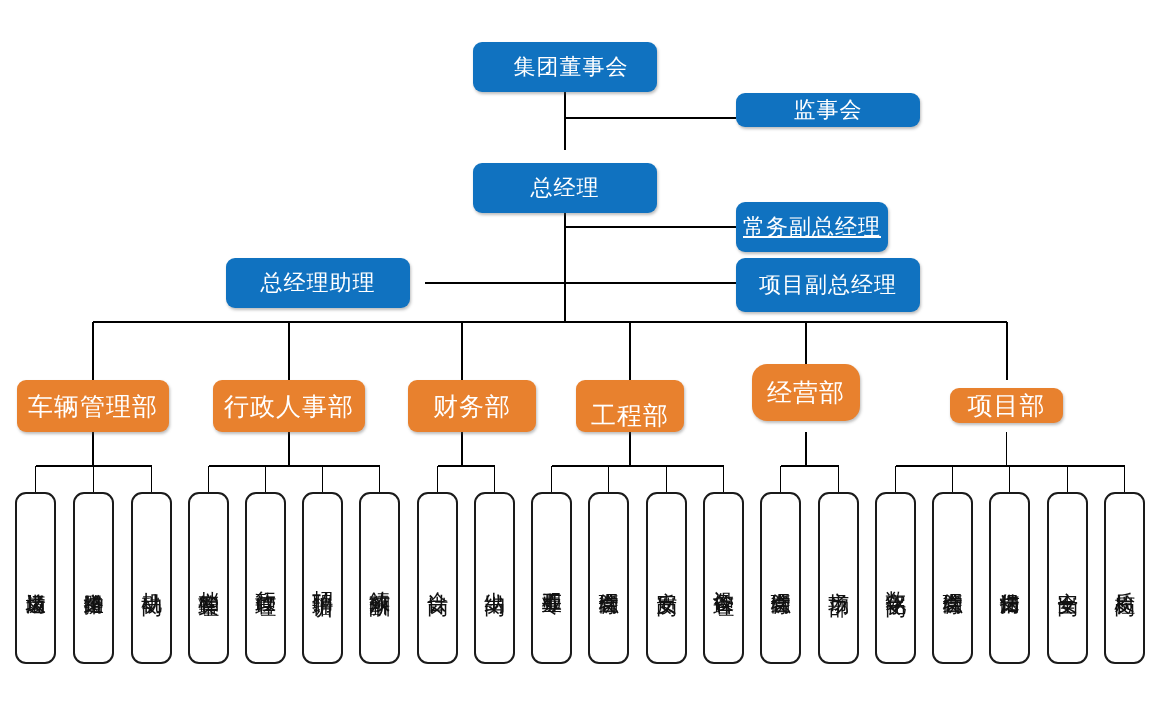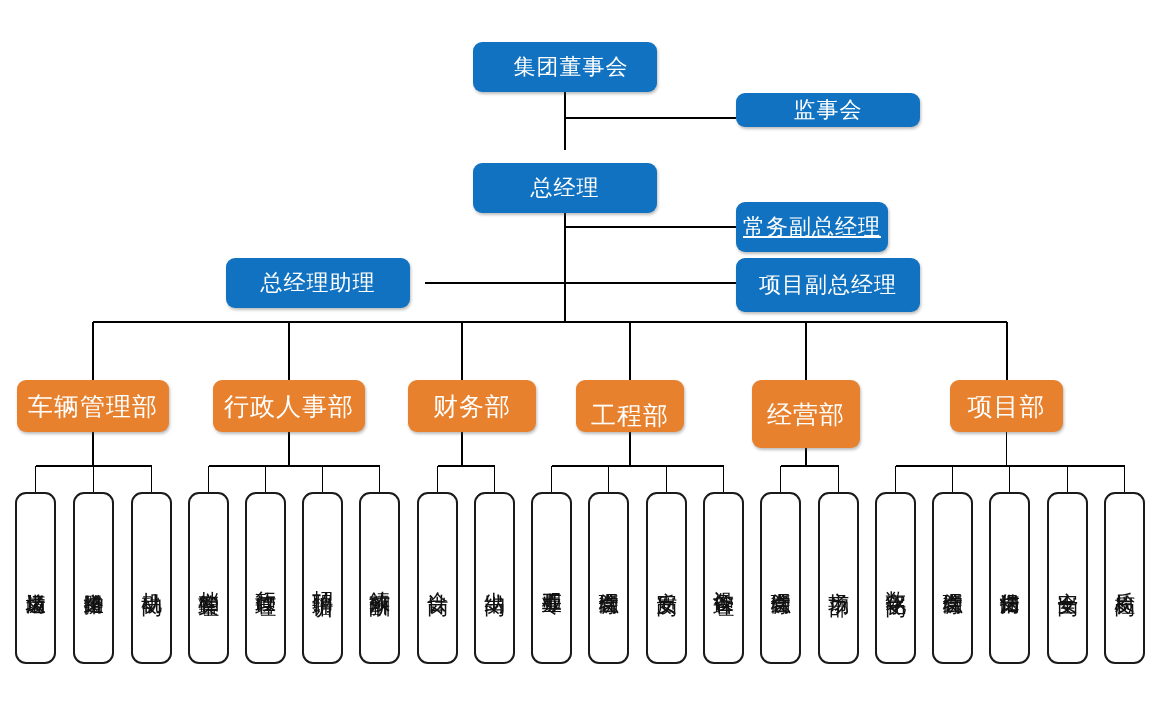--- a/index.html
+++ b/index.html
@@ -149,24 +149,24 @@
       </div>
       <div class="node orange" style="left: 213px; top: 380px; width: 152px; height: 52px;">
         <span>行政人事部</span>
       </div>
       <div class="node orange" style="left: 408px; top: 380px; width: 128px; height: 52px;">
         <span>财务部</span>
       </div>
       <div class="node orange" style="left: 576px; top: 380px; width: 108px; height: 52px; align-items: flex-end;">
         <span>工程部</span>
       </div>
-      <div class="node orange" style="left: 752px; top: 380px; width: 108px; height: 68px;">
+      <div class="node orange" style="left: 752px; top: 364px; width: 108px; height: 57px; border-radius: 15px;">
         <span>经营部</span>
       </div>
-      <div class="node orange" style="left: 950px; top: 380px; width: 113px; height: 52px; text-align: right;">
+      <div class="node orange" style="left: 950px; top: 388px; width: 113px; height: 35px; text-align: right;">
         <span>项目部</span>
       </div>
       <div class="node leaf tight" style="left: 15px; top: 492px; width: 41px; height: 172px;">
         <span>垃圾清运岗</span>
       </div>
       <div class="node leaf tight" style="left: 73px; top: 492px; width: 41px; height: 172px;">
         <span>道路维护岗</span>
       </div>
       <div class="node leaf" style="left: 131px; top: 492px; width: 41px; height: 172px;">
         <span>机动岗</span>

